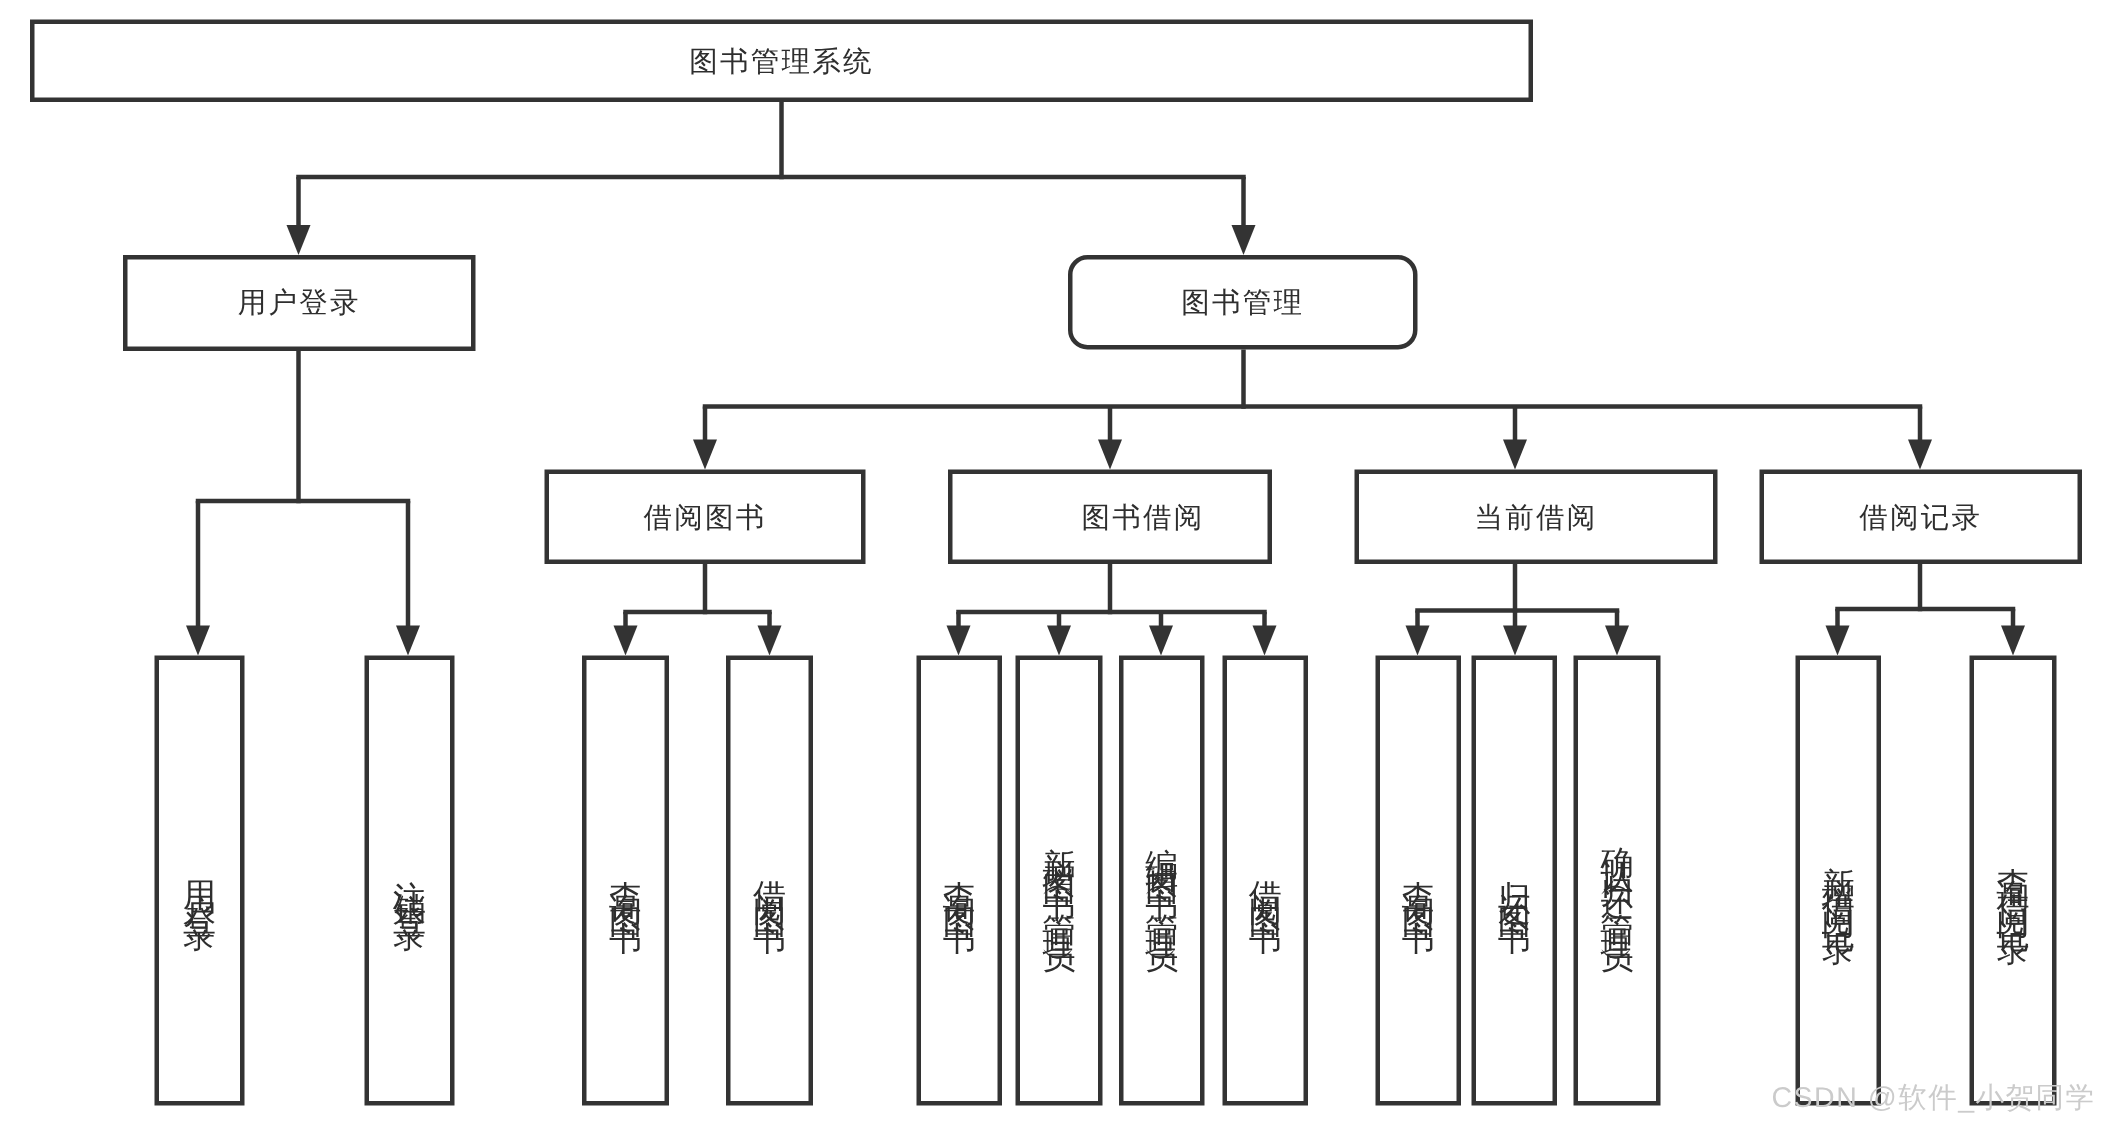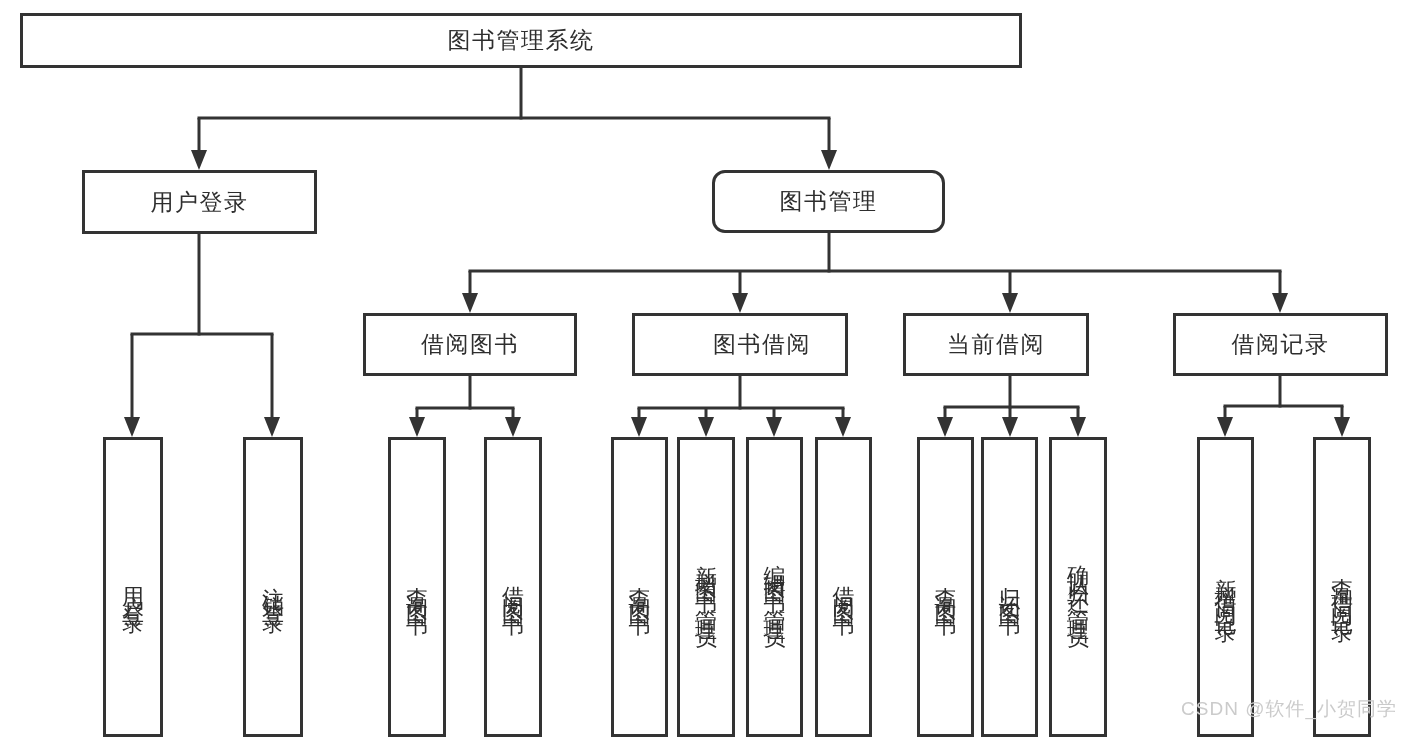--- a/index.html
+++ b/index.html
@@ -23,32 +23,32 @@
     position: absolute;
     box-sizing: border-box;
     border: 3px solid #333333;
     background: #ffffff;
     display: flex;
     align-items: center;
     justify-content: center;
     color: #2e2e2e;
     z-index: 2;
   }
-  .hlabel { font-size: 23px; letter-spacing: 1.5px; white-space: nowrap; }
+  .hlabel { font-size: 19px; letter-spacing: 1.5px; white-space: nowrap; }
   .leaf .vtext {
     writing-mode: vertical-rl;
     text-orientation: mixed;
     font-size: 22px;
     letter-spacing: 9px;
     line-height: 1;
   }
   .watermark {
     position: absolute;
     right: 8px;
-    bottom: 25px;
+    bottom: 2px;
     font-size: 19px;
     color: #cbcbcb;
     letter-spacing: 1px;
     z-index: 5;
     white-space: nowrap;
   }
 </style>
 </head>
 <body>
 
@@ -136,21 +136,21 @@
   </div>
 
   <div class="node" style="left:363px; top:313px; width:214px; height:63px;">
     <span class="hlabel">借阅图书</span>
   </div>
 
   <div class="node" style="left:632px; top:313px; width:216px; height:63px;padding-left:44px;">
     <span class="hlabel">图书借阅</span>
   </div>
 
-  <div class="node" style="left:903px; top:313px; width:186px; height:63px;text-align:right;">
+  <div class="node" style="left:903px; top:313px; width:242px; height:63px;text-align:right;">
     <span class="hlabel">当前借阅</span>
   </div>
 
   <div class="node" style="left:1173px; top:313px; width:215px; height:63px;">
     <span class="hlabel">借阅记录</span>
   </div>
 
   <div class="node leaf" style="left:103px; top:437px; width:60px; height:300px;">
     <span class="vtext">用户登录</span>
   </div>

